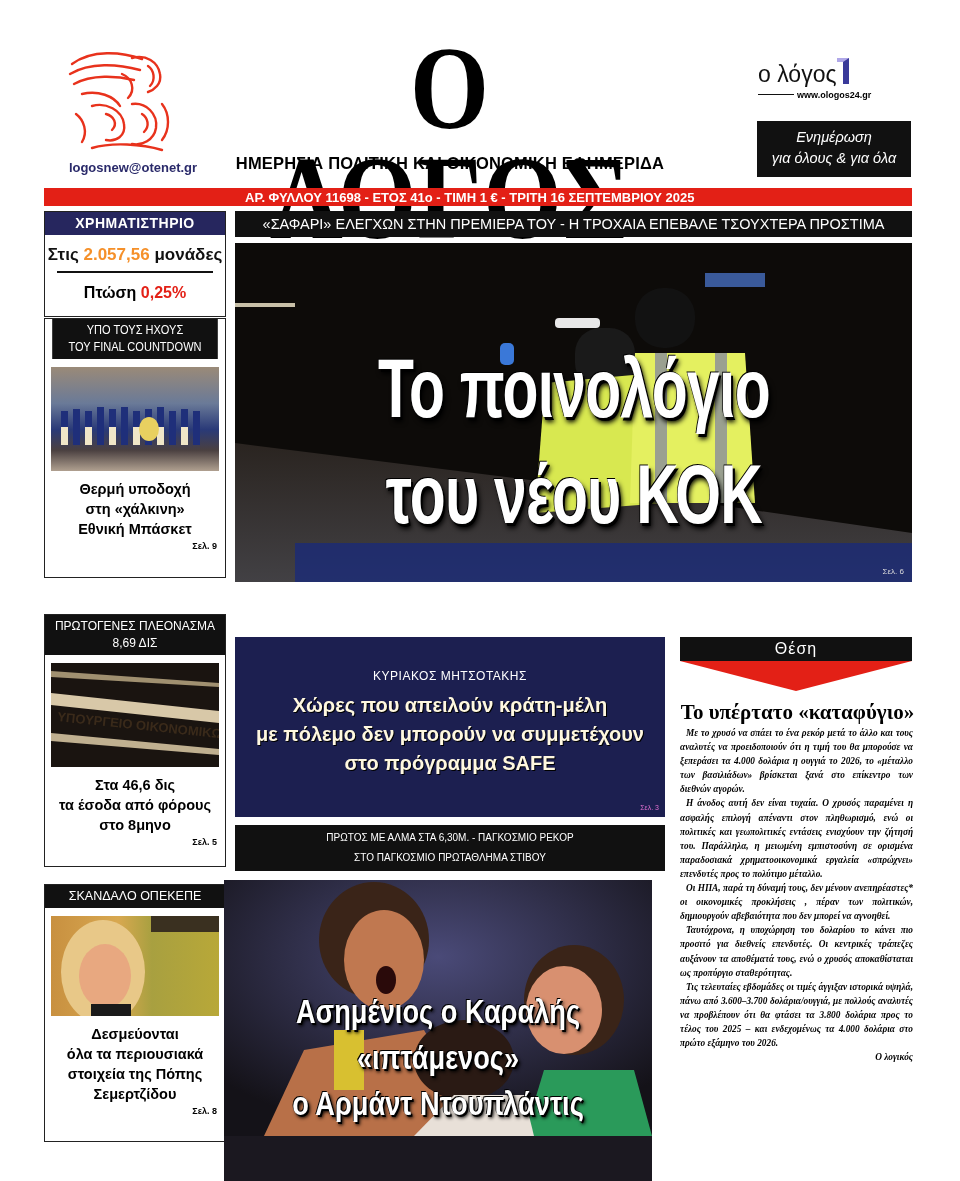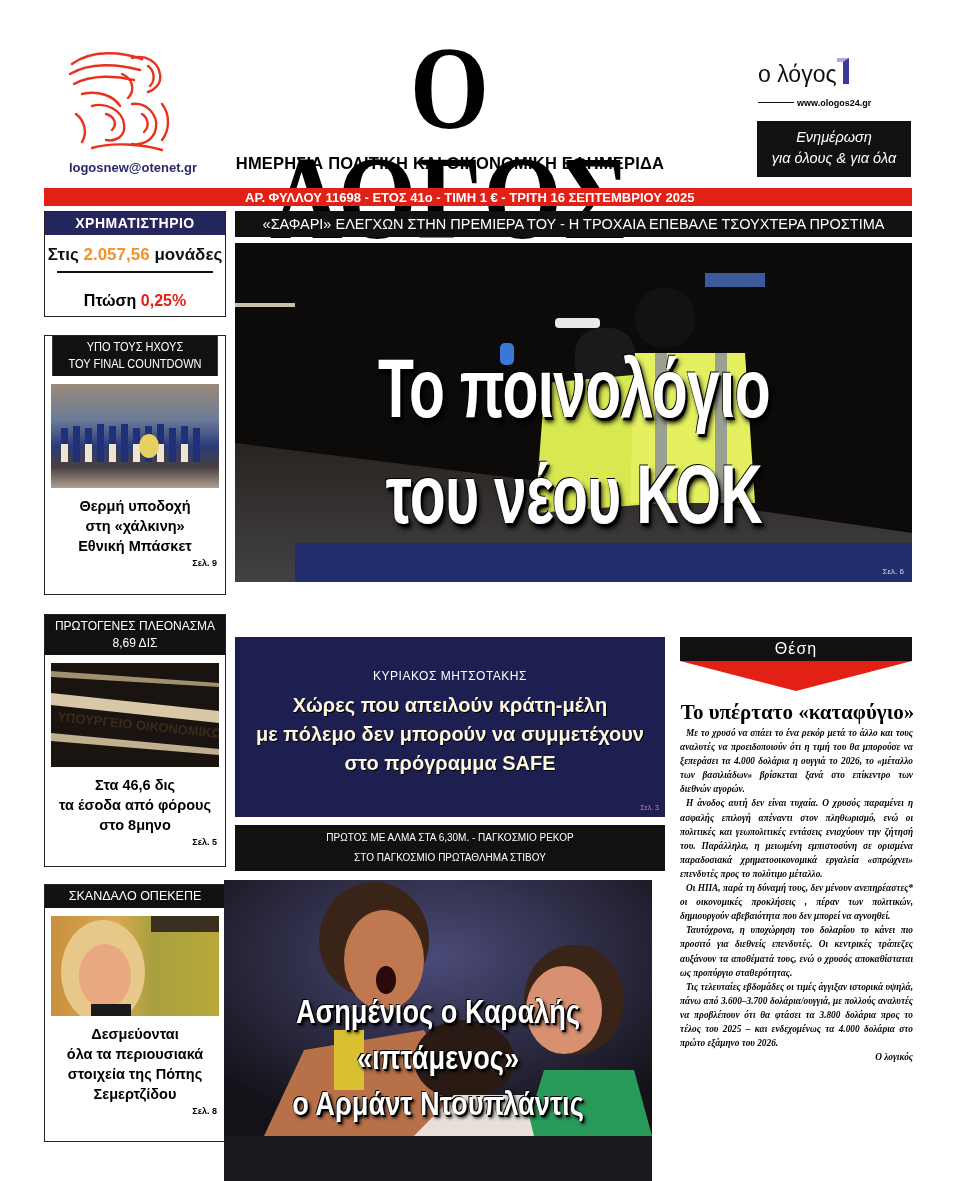--- a/index.html
+++ b/index.html
@@ -8,35 +8,35 @@
   .abs { position: absolute; }
 
   
   .logo-art { left: 62px; top: 44px; width: 120px; width: 118px; height: 110px; }
   .email { left: 58px; top: 160px; width: 150px; text-align: center; font-weight: bold; font-size: 13px; color: #2a2a6a; }
   .title { left: 230px; top: 34px; width: 440px; text-align: center; font-family: "Liberation Serif", serif; font-weight: bold; font-size: 118px; line-height: 110px; letter-spacing: 1px; transform: scaleX(0.86); transform-origin: center top; }
   .subtitle { left: 230px; top: 154px; width: 440px; text-align: center; font-weight: bold; font-size: 16.5px; letter-spacing: 0.2px; }
   .brand24 { left: 758px; top: 58px; width: 160px; }
   .brand24-name { font-size: 23px; color: #111; }
   .brand24-mark { display:inline-block; width: 12px; height: 26px; border-right: 6px solid #3a3a9a; border-top: 4px solid #b0a8e8; vertical-align: -2px; }
-  .brand24-url { font-size: 9px; font-weight: bold; margin-top: 10px; }
+  .brand24-url { font-size: 9px; font-weight: bold; margin-top: 2px; }
   .brand24-url::before { content:""; display:inline-block; width:36px; height:1.5px; background:#111; vertical-align: 3px; margin-right: 3px; }
   .tagline { left: 757px; top: 121px; width: 154px; height: 56px; background: #111; color: #fff; font-style: italic; text-align: center; font-size: 14.5px; line-height: 21px; padding-top: 6px; }
   .redbar { left: 44px; top: 188px; width: 868px; height: 18px; background: #e32016; }
   .issue { left: 245px; top: 190px; font-size: 13px; font-weight: bold; color: #fff; }
 
   
   .lbox { left: 44px; width: 182px; border: 1.5px solid #222; background: #fff; }
   .lbox-head { background: #111; color: #fff; text-align: center; font-size: 12.5px; line-height: 17px; padding: 3px 2px; transform-origin: center; }
   .lbox-head.navy { background: #26265e; font-weight: bold; font-size: 14px; letter-spacing: 0.5px; }
   .stock-line1 { text-align: center; font-weight: bold; font-size: 17px; margin-top: 10px; color: #111; }
   .orange { color: #f5902a; }
   .red { color: #e32016; }
   .stock-rule { margin: 6px 12px 0; height: 2px; background: #111; }
-  .stock-line2 { text-align: center; font-weight: bold; font-size: 16px; margin-top: 19px; }
+  .stock-line2 { text-align: center; font-weight: bold; font-size: 16px; margin-top: 11px; }
   .photo { margin: 8px 6px 0; height: 100px; position: relative; overflow: hidden; }
   .lbox-title { text-align: center; font-weight: bold; font-size: 14.5px; line-height: 20px; margin-top: 8px; }
   .sel { text-align: right; font-weight: bold; font-size: 9px; padding: 2px 8px 6px 0; }
 
   
   .hdr-bar { background: #111; color: #fff; text-align: center; }
   .lead-bar { left: 235px; top: 211px; width: 677px; height: 26px; font-size: 14.5px; line-height: 26px; }
   .lead-photo { left: 235px; top: 243px; width: 677px; height: 339px; overflow: hidden; background: #0c0a08; }
   .lead-title { position: absolute; left: 0; top: 92px; width: 677px; text-align: center; color: #fff; font-weight: bold; font-size: 84px; line-height: 106px; letter-spacing: -1px; transform: scaleX(0.7); transform-origin: 340px 0; text-shadow: 3px 3px 0 #000, -1px -1px 0 #000, 4px 5px 6px #000; }
   .sel-small { position: absolute; font-size: 8px; color: #ddd; }
@@ -104,21 +104,21 @@
     <span class="orange">2.057,56</span>
     <span>μονάδες</span>
   </div>
   <div class="stock-rule"></div>
   <div class="stock-line2">
     <span>Πτώση</span>
     <span class="red">0,25%</span>
   </div>
 </div>
 
-<div class="abs lbox" style="top:335px;height:260px;">
+<div class="abs lbox" style="top:318px;height:260px;">
   <div class="lbox-head" style="font-size:12px;transform:scaleX(0.92);">
     <div>ΥΠΟ ΤΟΥΣ ΗΧΟΥΣ</div>
     <div>ΤΟΥ FINAL COUNTDOWN</div>
   </div>
   <div class="photo" style="height:104px;background:linear-gradient(180deg,#9a8a78 0%,#6a7a98 35%,#2a3a78 60%,#4a4040 80%,#b0a090 100%);">
     <svg width="168" height="104" viewBox="0 0 168 104">
         <g fill="#1f2f7a">
       <rect x="10" y="44" width="7" height="34"></rect>
           <rect x="22" y="42" width="7" height="36"></rect>
           <rect x="34" y="44" width="7" height="34"></rect>

